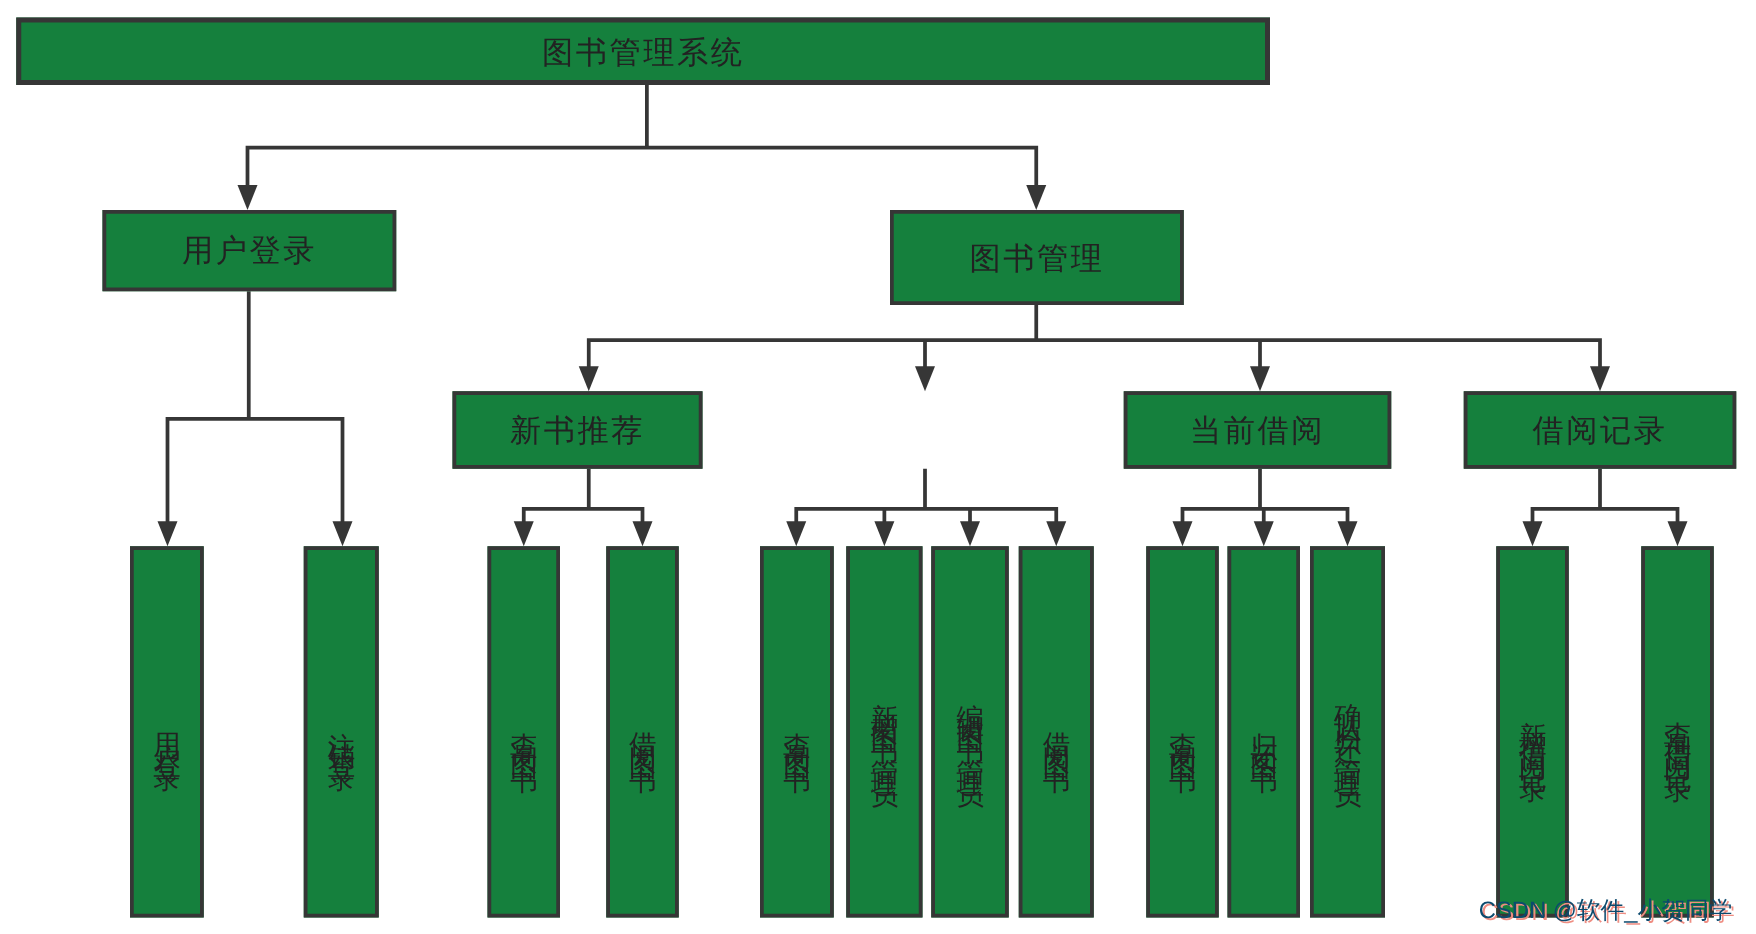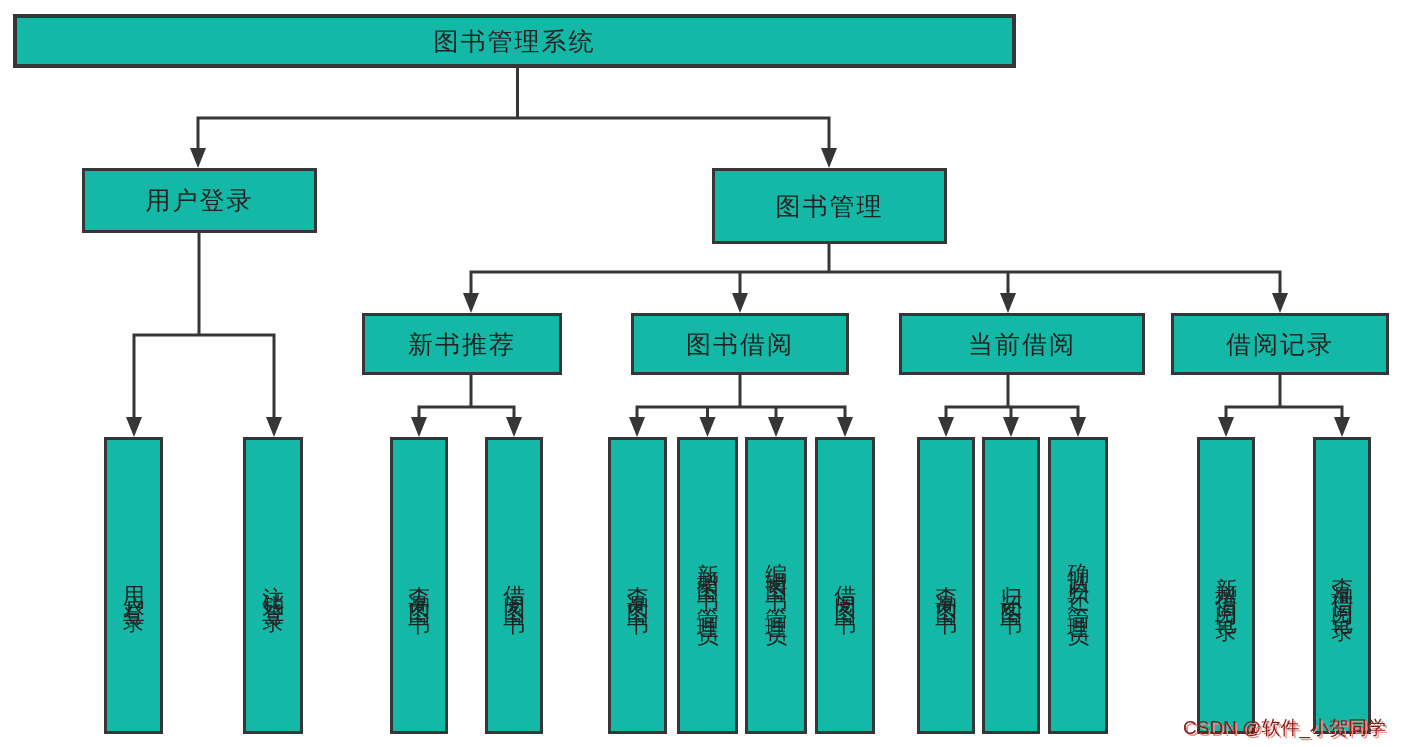--- a/index.html
+++ b/index.html
@@ -19,21 +19,21 @@
   svg.connectors {
     position: absolute;
     left: 0;
     top: 0;
     width: 1405px;
     height: 747px;
   }
   .node {
     position: absolute;
     box-sizing: border-box;
-    background: #14b8a6;
+    background: #15803d;
     border: 3px solid #363636;
     display: flex;
     align-items: center;
     justify-content: center;
     text-align: center;
     z-index: 2;
   }
   .node.root {
     border-width: 4px;
     font-size: 25px;
@@ -57,21 +57,21 @@
     line-height: 1.2;
     font-weight: 500;
     white-space: nowrap;
   }
   .watermark {
     position: absolute;
     left: 1183px;
     top: 715px;
     z-index: 3;
     font-size: 19px;
-    color: #7f1d1d;
+    color: #0c4a6e;
     text-shadow: 2px 2px 0 #ef8d82;
     white-space: nowrap;
   }
 </style>
 </head>
 <body>
 
 <div class="stage">
 
   <svg class="connectors" viewBox="0 0 1405 747" fill="none" stroke="#363636" stroke-width="3">
@@ -135,22 +135,21 @@
       <path d="M1334 417 L1350 417 L1342 437 Z" fill="#363636" stroke="none"></path>
     </g>
   </svg>
 
   <div class="node root" style="left:13px; top:14px; width:1003px; height:54px;">图书管理系统</div>
 
   <div class="node branch" style="left:82px; top:168px; width:235px; height:65px;">用户登录</div>
   <div class="node branch" style="left:712px; top:168px; width:235px; height:76px;">图书管理</div>
 
   <div class="node branch" style="left:362px; top:313px; width:200px; height:62px;">新书推荐</div>
-  <div class="node branch" style="left:631px; top:313px; width:218px; height:62px;">图书借阅</div>
-  <div class="node branch" style="left:899px; top:313px; width:246px; height:62px;">当前借阅</div>
+  <div class="node branch" style="left:899px; top:313px; width:214px; height:62px;">当前借阅</div>
   <div class="node branch" style="left:1171px; top:313px; width:218px; height:62px;">借阅记录</div>
 
   <div class="node leaf" style="left:104px; width:59px;">
     <span class="vtext">用户登录</span>
   </div>
   <div class="node leaf" style="left:243px; width:60px;">
     <span class="vtext">注销登录</span>
   </div>
 
   <div class="node leaf" style="left:390px; width:58px;">

